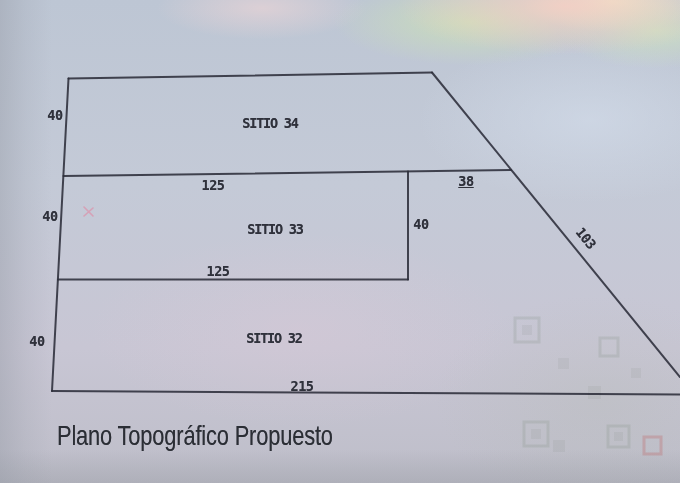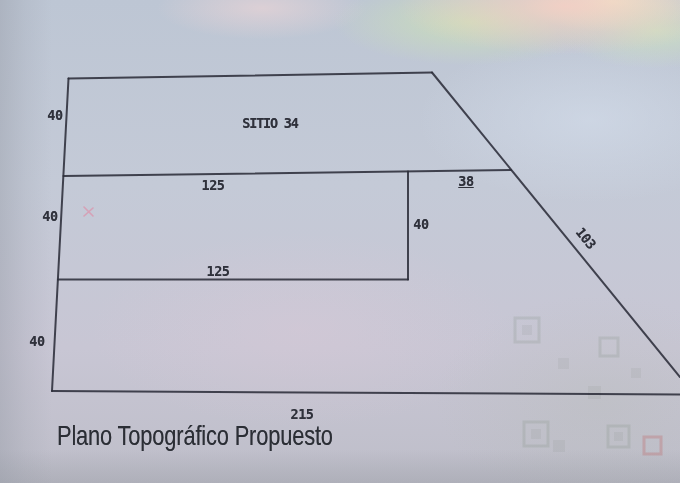--- a/index.html
+++ b/index.html
@@ -112,30 +112,32 @@
     <path d="M 63.5 176 L 511 170"></path>
     <path d="M 58 279.5 L 408 279.5"></path>
     <path d="M 408 171.5 L 408 279.5"></path>
   </svg>
 
   <div class="lbl site" style="left:270px; top:123px;">
     <div>SITIO 34</div>
   </div>
 
   <div class="lbl site" style="left:275px; top:229px;">
+    <div>SITIO 33</div>
   </div>
 
   <div class="lbl site" style="left:274px; top:338px;">
+    <div>SITIO 32</div>
   </div>
 
   <span class="lbl" style="left:55px;  top:115px;">40</span>
   <span class="lbl" style="left:50px;  top:216px;">40</span>
   <span class="lbl" style="left:37px;  top:341px;">40</span>
   <span class="lbl" style="left:213px; top:185px;">125</span>
   <span class="lbl" style="left:218px; top:271px;">125</span>
   <span class="lbl" style="left:421px; top:224px;">40</span>
   <span class="lbl" style="left:466px; top:181px;text-decoration:underline;">38</span>
   <span class="lbl rot" style="left:586px; top:238px;">103</span>
-  <span class="lbl" style="left:302px; top:386px;margin-top:28px;">215</span>
+  <span class="lbl" style="left:302px; top:386px;">215</span>
 
   <div class="caption">Plano Topográfico Propuesto</div>
 
 </div>
 
 </body></html>

